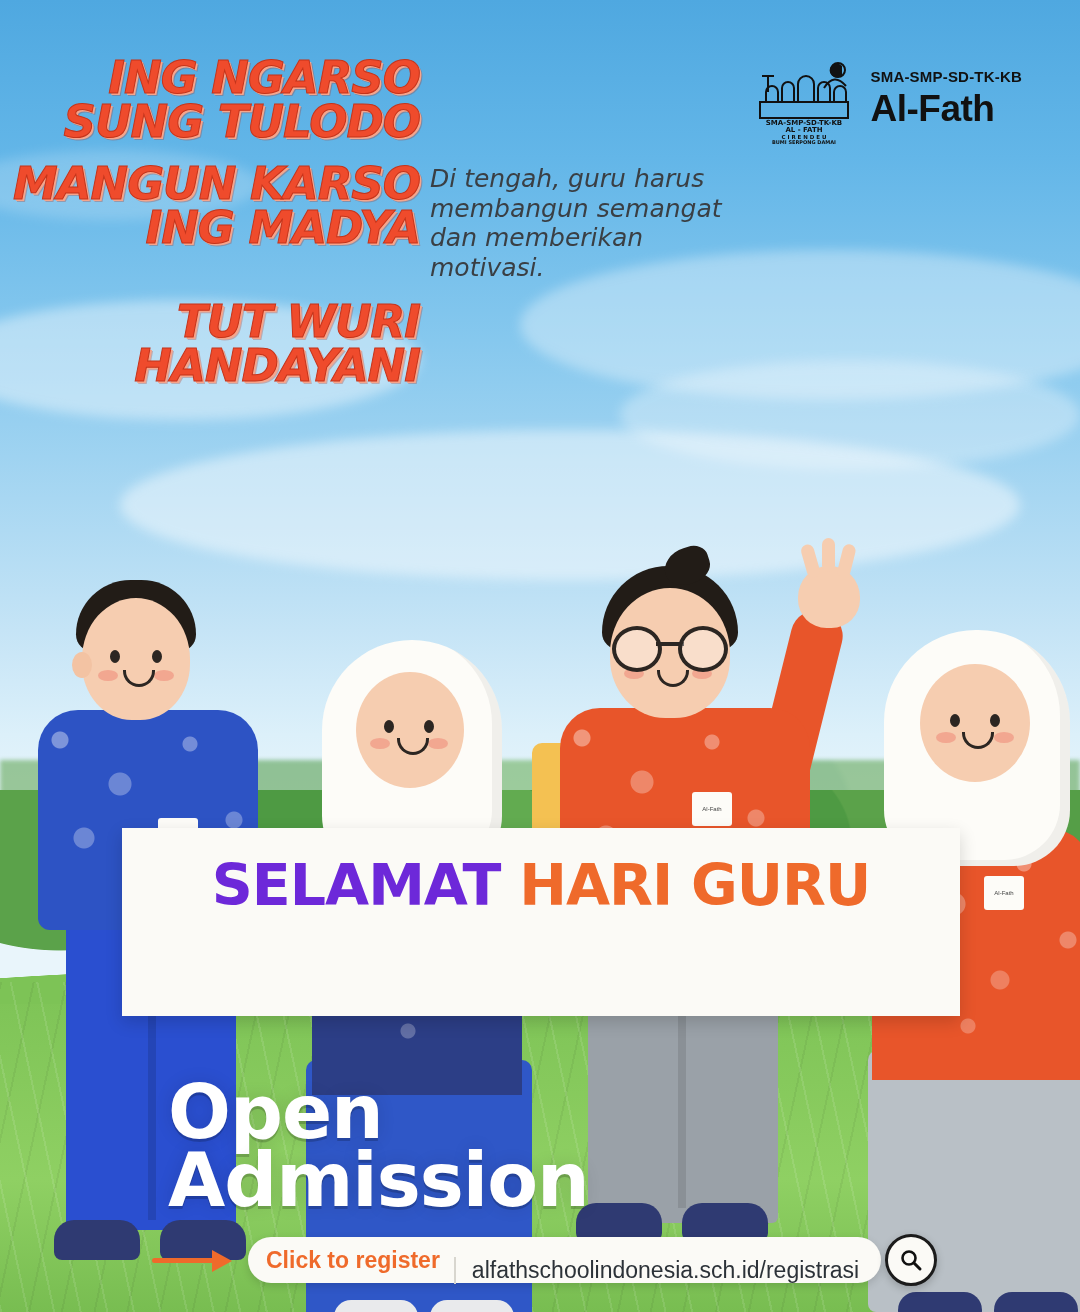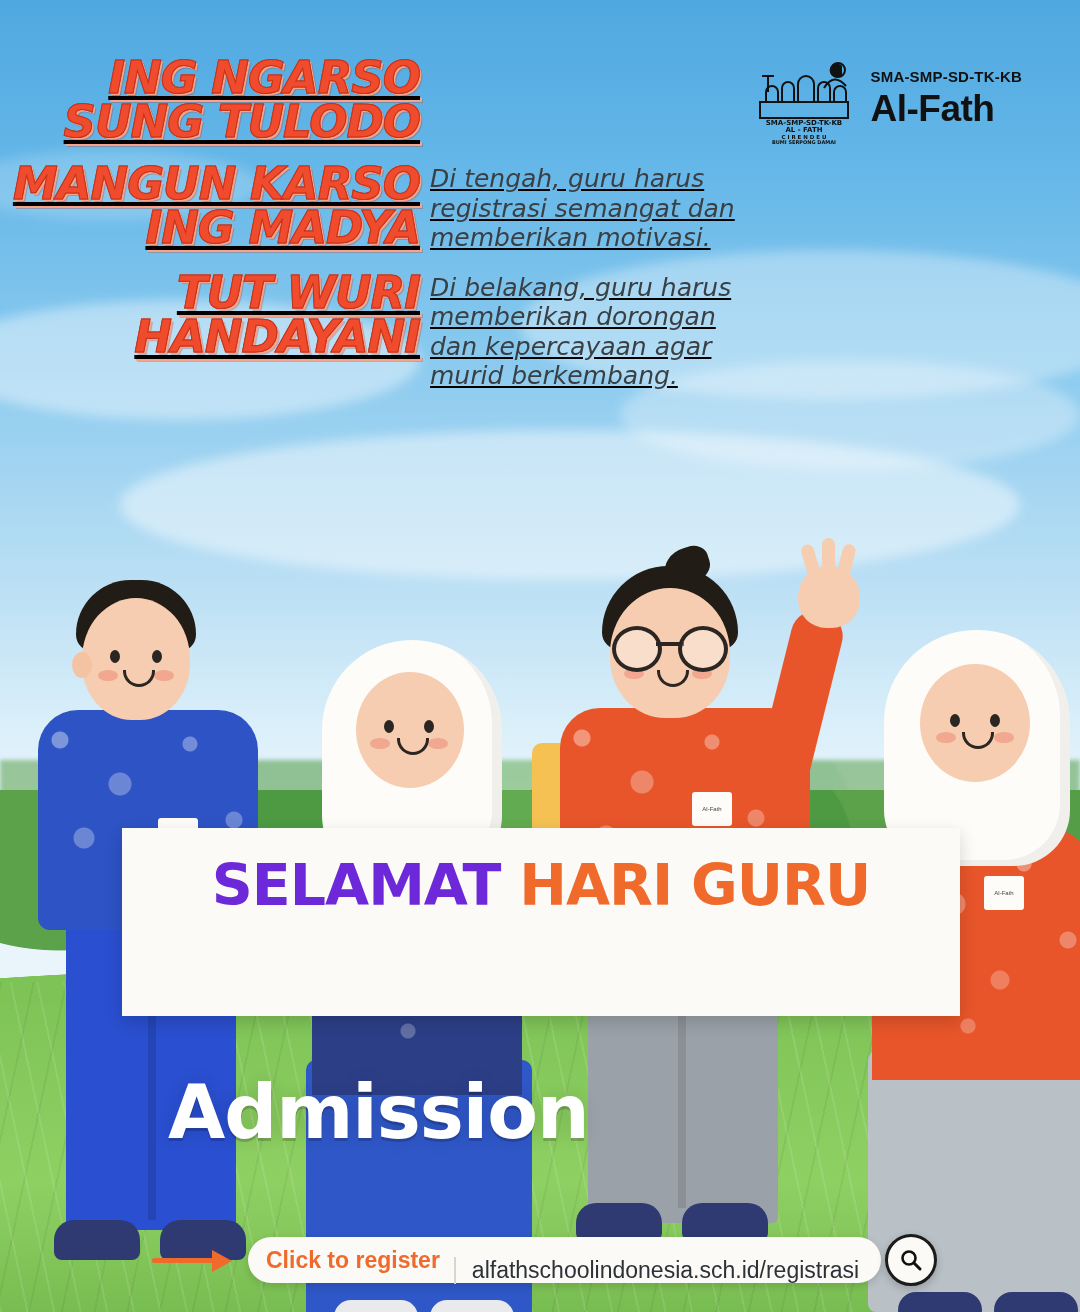--- a/index.html
+++ b/index.html
@@ -80,21 +80,20 @@
       repeating-linear-gradient(78deg, rgba(255,255,255,0.10) 0 2px, transparent 2px 26px),
       repeating-linear-gradient(102deg, rgba(0,0,0,0.05) 0 2px, transparent 2px 32px);
   }
 
   
   .slogans {
     position: absolute;
     left: 0;
     top: 56px;
     width: 760px;
-    text-decoration: underline;
   }
   .slogan-row {
     display: flex;
     align-items: flex-start;
     margin-bottom: 18px;
   }
   .slogan-jw {
     width: 420px;
     text-align: right;
     padding-right: 10px;
@@ -372,29 +371,28 @@
         <span>ING NGARSO</span>
         <span>SUNG TULODO</span>
       </div>
     </div>
 
     <div class="slogan-row row2">
       <div class="slogan-jw">
         <span>MANGUN KARSO</span>
         <span>ING MADYA</span>
       </div>
-      <div class="slogan-id">Di tengah, guru harus registrasi semangat dan memberikan motivasi.</div>
+      <div class="slogan-id">Di tengah, guru harus membangun semangat dan memberikan motivasi.</div>
     </div>
 
     <div class="slogan-row row3">
       <div class="slogan-jw">
         <span>TUT WURI</span>
         <span>HANDAYANI</span>
       </div>
-      <div class="slogan-id">Di belakang, guru harus memberikan dorongan dan kepercayaan agar murid berkembang.</div>
     </div>
 
   </div>
 
   <div class="logo-area">
     <div class="logo-mark">
       <svg width="104" height="92" viewBox="0 0 104 92" xmlns="http://www.w3.org/2000/svg">
         <g fill="none" stroke="#111" stroke-width="2">
           <path d="M8 50 h88"></path>
           <rect x="8" y="50" width="88" height="16"></rect>
@@ -517,20 +515,21 @@
 
   </div>
 
   <div class="banner">
     <div class="banner-title">
       <span class="blue">SELAMAT </span><span class="orange">HARI GURU</span>
     </div>
   </div>
 
   <div class="open-admission">
+    <span>Open</span>
     <span>Admission</span>
   </div>
 
   <div class="cta">
     <div class="cta-arrow"></div>
     <div class="cta-pill">
       <div class="cta-label">Click to register</div>
       <div class="cta-url">alfathschoolindonesia.sch.id/registrasi</div>
     </div>
     <div class="cta-search">

